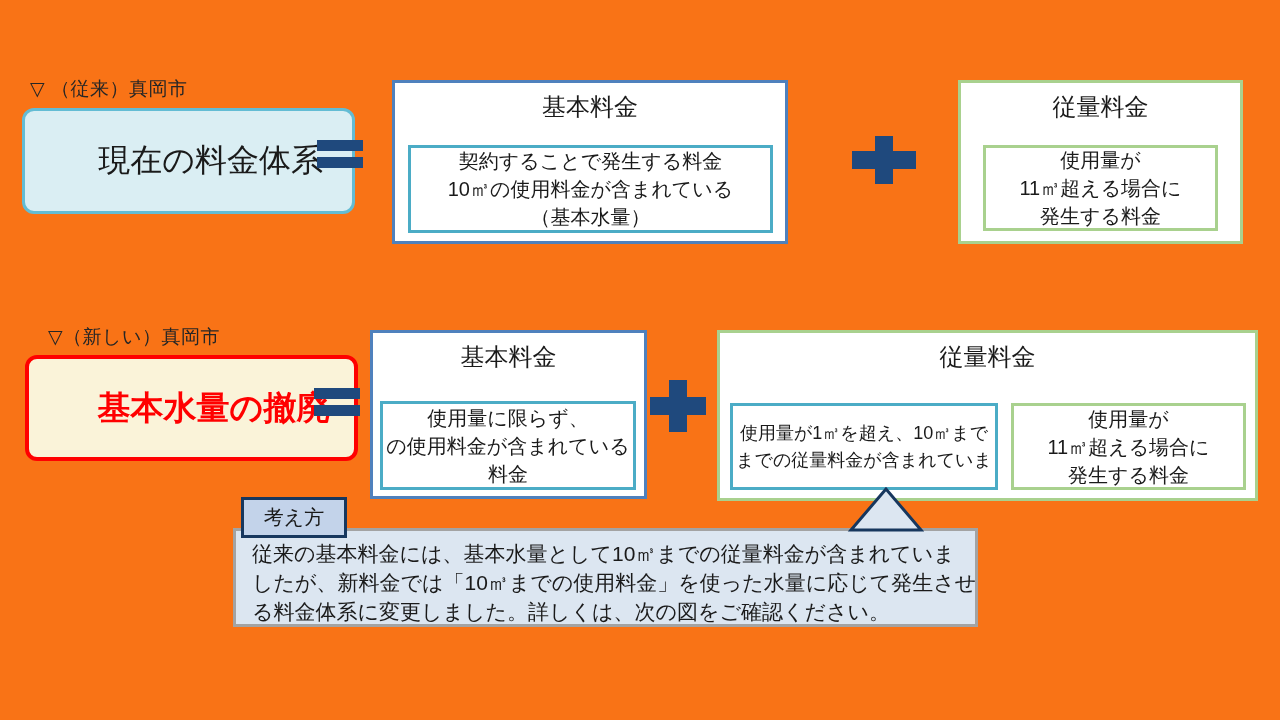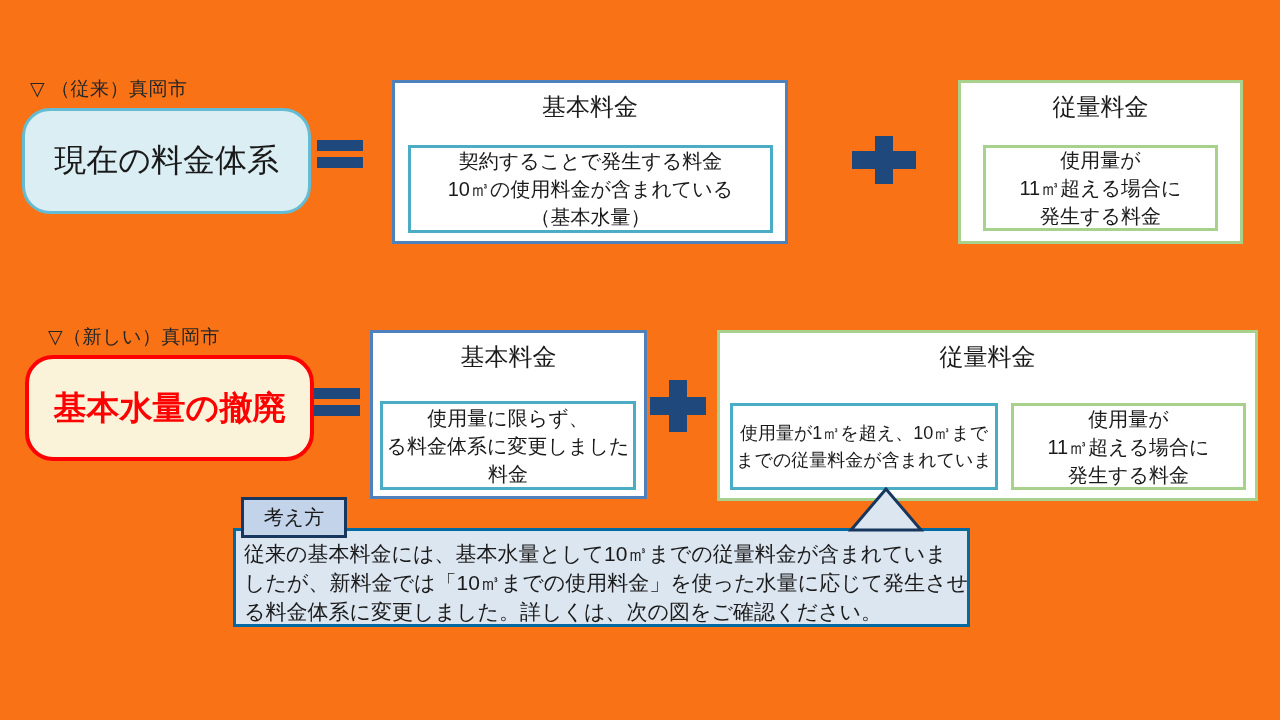--- a/index.html
+++ b/index.html
@@ -2,21 +2,21 @@
 <html><head>
 <meta charset="utf-8">
 <style>
   html,body{margin:0;padding:0;background:#ffffff;}
   body{font-family:"Liberation Sans","DejaVu Sans",sans-serif;color:#1a1a1a;}
   .slide{position:relative;width:1280px;height:720px;background:#f97316;overflow:hidden;}
 
   .section-label{position:absolute;font-size:19px;color:#262626;letter-spacing:0.5px;}
 
   .subject-box{position:absolute;display:flex;align-items:center;justify-content:center;
-    border-radius:28px;text-align:center;}
+    border-radius:12px;text-align:center;padding-left:44px;}
   .subject-box.cyan{border:3px solid #63BCD4;background:#DAEEF3;font-size:32px;color:#1a1a1a;}
   .subject-box.red{border:4px solid #FF0000;background:#FAF3D9;font-size:33px;font-weight:bold;color:#FF0000;}
 
   .equals{position:absolute;width:46px;}
   .equals .bar{height:11px;background:#1F497D;margin-bottom:6px;}
 
   .plus{position:absolute;}
   .plus .ph{position:absolute;left:0;right:0;top:50%;margin-top:-9px;height:18px;background:#1F497D;}
   .plus .pv{position:absolute;top:0;bottom:0;left:50%;margin-left:-9px;width:18px;background:#1F497D;}
 
@@ -25,22 +25,22 @@
   .group-box.green{border:3px solid #A9D18E;}
   .group-title{text-align:center;font-size:24px;margin-top:8px;color:#1a1a1a;}
 
   .desc-box{position:absolute;display:flex;flex-direction:column;align-items:center;justify-content:center;
     text-align:center;background:#ffffff;}
   .desc-box.teal{border:3px solid #4BACC6;justify-content:center;}
   .desc-box.green{border:3px solid #A9D18E;}
   .desc-line{font-size:20px;line-height:28px;white-space:nowrap;}
   .desc-line.small{font-size:18px;line-height:27px;}
 
-  .note-box{position:absolute;background:#DCE6F1;border:3px solid #0369a1;z-index:1;
-    padding:8px 0 0 8px;}
+  .note-box{position:absolute;background:#DCE6F1;border:3px solid #a3a3a3;z-index:1;
+    padding:8px 0 0 16px;}
   .note-line{font-size:21px;line-height:29px;white-space:nowrap;}
   .note-tab{position:absolute;background:#C3D3EA;border:3px solid #17375E;z-index:3;
     display:flex;align-items:center;justify-content:center;font-size:20px;}
   .callout-triangle{position:absolute;z-index:2;}
 </style>
 </head>
 <body>
 
 <div class="slide">
 
@@ -86,21 +86,21 @@
 
   <div class="equals" style="left:314px;top:388px;">
     <div class="bar"></div>
     <div class="bar"></div>
   </div>
 
   <div class="group-box blue" style="left:370px;top:330px;width:271px;height:163px;">
     <div class="group-title">基本料金</div>
     <div class="desc-box teal" style="left:7px;right:8px;top:68px;bottom:6px;">
       <div class="desc-line">使用量に限らず、</div>
-      <div class="desc-line">る料金体系に変更しました</div>
+      <div class="desc-line">の使用料金が含まれている</div>
       <div class="desc-line">料金</div>
     </div>
   </div>
 
   <div class="plus" style="left:650px;top:380px;width:56px;height:52px;">
     <div class="ph"></div>
     <div class="pv"></div>
   </div>
 
   <div class="group-box green" style="left:717px;top:330px;width:535px;height:165px;">

